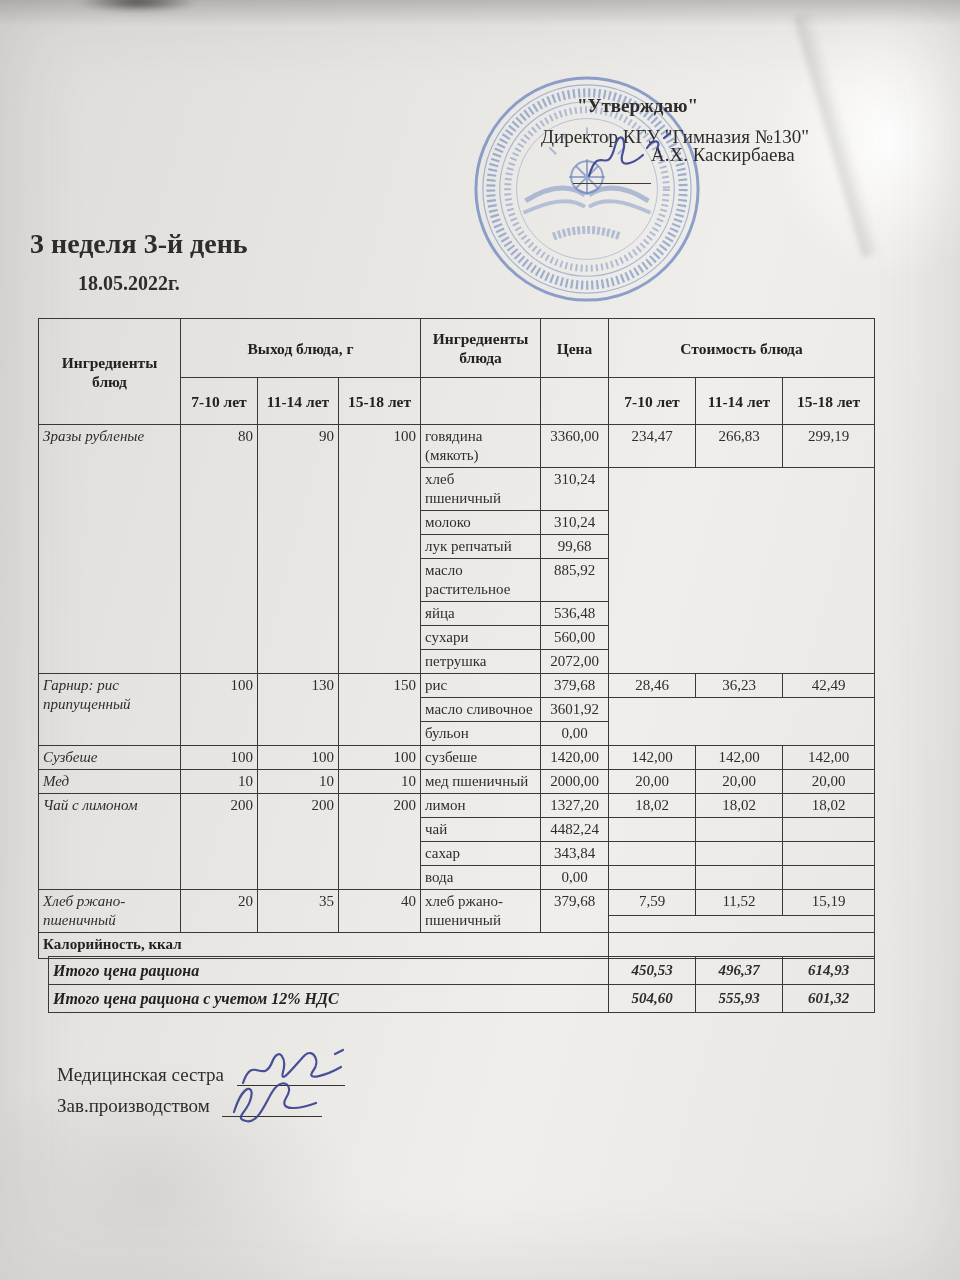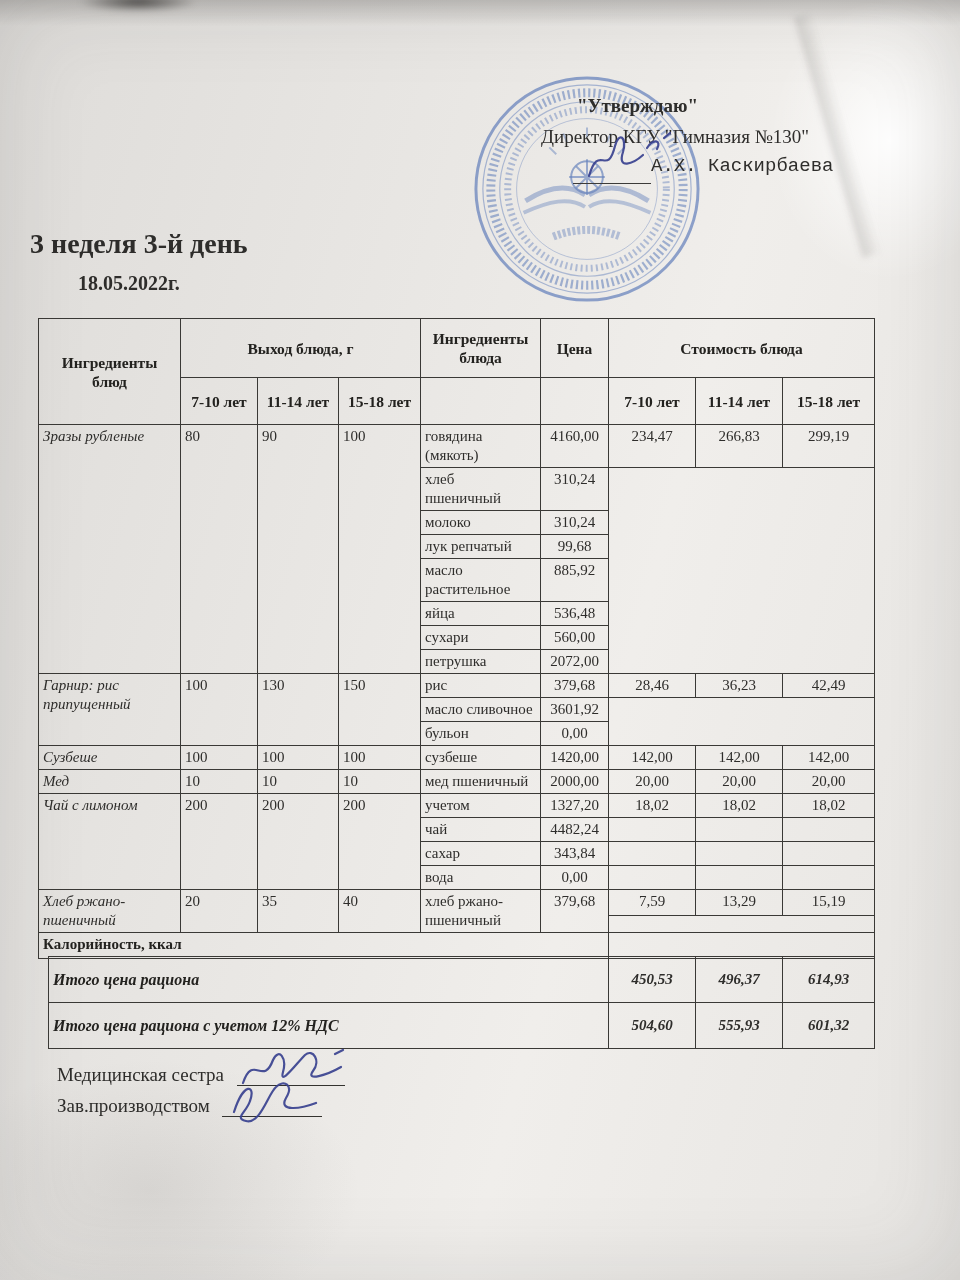--- a/index.html
+++ b/index.html
@@ -25,49 +25,49 @@
     background:radial-gradient(closest-side,rgba(255,255,255,.95),rgba(255,255,255,0));}
   .crease-line{position:absolute;left:828px;top:10px;width:20px;height:250px;transform:rotate(-16deg);
     background:linear-gradient(to right,rgba(125,122,119,.26),rgba(255,255,255,0));filter:blur(3px);}
   .shade-bottom{position:absolute;left:-60px;bottom:-40px;width:420px;height:260px;
     background:radial-gradient(closest-side,rgba(120,117,114,.16),rgba(120,117,114,0));}
 
   
   .appr-line{position:absolute;font-size:19px;white-space:nowrap;}
   .l1{left:577px;top:95px;font-weight:bold;}
   .l2{left:541px;top:126px;}
-  .l3{left:651px;top:155px;font-family:Liberation Mono, monospace;}
+  .l3{left:651px;top:144px;}
   .dir-underline{position:absolute;left:573px;top:183px;width:78px;border-bottom:1.6px solid #3c3b39;}
   .stamp{position:absolute;left:468px;top:70px;opacity:.82;filter:blur(.3px);}
   .stamp *{stroke:var(--stamp-blue,#4d6fb4);fill:none;}
   .dir-sig{position:absolute;left:581px;top:128px;overflow:visible;}
   .pen{stroke:var(--pen-blue,#38418f);fill:none;stroke-linecap:round;stroke-width:2.2;opacity:.92;}
 
   
   .title-week{position:absolute;left:30px;top:228px;font-size:28px;font-weight:bold;}
   .title-date{position:absolute;left:78px;top:272px;font-size:20px;font-weight:bold;}
 
   
   table{border-collapse:collapse;table-layout:fixed;}
   .menu{position:absolute;left:38px;top:318px;width:836px;font-size:15px;line-height:19px;}
   .menu th,.menu td{border:1.6px solid #38,38,36;border:1.6px solid #3a3936;padding:2px 4px;vertical-align:top;overflow:hidden;}
   .menu thead th{font-size:15.5px;font-weight:bold;text-align:center;vertical-align:middle;color:#23221f;}
   .menu thead tr:first-child th{height:54px;}
   .menu thead tr:last-child th{height:42px;}
   .c-name{text-align:left;white-space:pre-line;font-style:italic;}
-  .c-out{text-align:left;margin-left:17px;}
+  .c-out{text-align:right;margin-left:17px;}
   .c-ing{text-align:left;white-space:pre-line;}
   .c-price{text-align:center;}
   .c-cost{text-align:center;vertical-align:middle;}
   .c-strip{height:12px;}
   .c-cal{font-weight:bold;height:21px;color:#23221f;}
 
   
   .totals{position:absolute;left:48px;top:956px;width:826px;font-size:15px;}
-  .totals td{border:1.7px solid #3a3936;padding:10px 4px;height:25px;font-style:italic;}
+  .totals td{border:1.7px solid #3a3936;padding:1px 4px;height:25px;font-style:italic;}
   .t-label{font-weight:bold;font-style:italic;font-size:16px;text-align:left;vertical-align:middle;padding-left:9px;color:#23221f;}
   .t-val{font-weight:bold;text-align:center;vertical-align:middle;}
 
   
   .sign-block{position:absolute;left:57px;top:1028px;font-size:19px;margin-top:36px;}
   .sign-row{margin-bottom:9px;white-space:nowrap;}
   .uline{display:inline-block;position:relative;border-bottom:1.8px solid #34332f;height:20px;vertical-align:bottom;margin-left:8px;}
   .w1{width:108px;}
   .w2{width:100px;}
   .uline svg{position:absolute;left:2px;bottom:-8px;overflow:visible;}
@@ -140,21 +140,21 @@
       </tr>
     </thead>
     <tbody>
         <tr>
           <td class="c-name" rowspan="8">Зразы рубленые</td>
           <td class="c-out" rowspan="8">80</td>
           <td class="c-out" rowspan="8">90</td>
           <td class="c-out" rowspan="8">100</td>
           <td class="c-ing" rowspan="1">говядина
 (мякоть)</td>
-          <td class="c-price" rowspan="1">4160,00</td>
+          <td class="c-price" rowspan="1">3360,00</td>
           <td class="c-cost">234,47</td>
           <td class="c-cost">266,83</td>
           <td class="c-cost">299,19</td>
         </tr>
         <tr>
           <td class="c-ing" rowspan="1">хлеб
 пшеничный</td>
           <td class="c-price" rowspan="1">310,24</td>
           <td rowspan="7" colspan="3"></td>
         </tr>
@@ -224,21 +224,21 @@
           <td class="c-price" rowspan="1">2000,00</td>
           <td class="c-cost">20,00</td>
           <td class="c-cost">20,00</td>
           <td class="c-cost">20,00</td>
         </tr>
         <tr>
           <td class="c-name" rowspan="4">Чай с лимоном</td>
           <td class="c-out" rowspan="4">200</td>
           <td class="c-out" rowspan="4">200</td>
           <td class="c-out" rowspan="4">200</td>
-          <td class="c-ing" rowspan="1">учетом</td>
+          <td class="c-ing" rowspan="1">лимон</td>
           <td class="c-price" rowspan="1">1327,20</td>
           <td class="c-cost">18,02</td>
           <td class="c-cost">18,02</td>
           <td class="c-cost">18,02</td>
         </tr>
         <tr>
           <td class="c-ing" rowspan="1">чай</td>
           <td class="c-price" rowspan="1">4482,24</td>
           <td class="c-cost"></td>
           <td class="c-cost"></td>
@@ -261,21 +261,21 @@
         <tr>
           <td class="c-name" rowspan="2">Хлеб ржано-
 пшеничный</td>
           <td class="c-out" rowspan="2">20</td>
           <td class="c-out" rowspan="2">35</td>
           <td class="c-out" rowspan="2">40</td>
           <td class="c-ing" rowspan="2">хлеб ржано-
 пшеничный</td>
           <td class="c-price" rowspan="2">379,68</td>
           <td class="c-cost">7,59</td>
-          <td class="c-cost">13,29</td>
+          <td class="c-cost">11,52</td>
           <td class="c-cost">15,19</td>
         </tr>
         <tr>
           <td class="c-strip" colspan="3"></td>
         </tr>
         <tr>
           <td class="c-cal" colspan="6">Калорийность, ккал</td>
           <td colspan="3"></td>
         </tr>
       </tbody>

